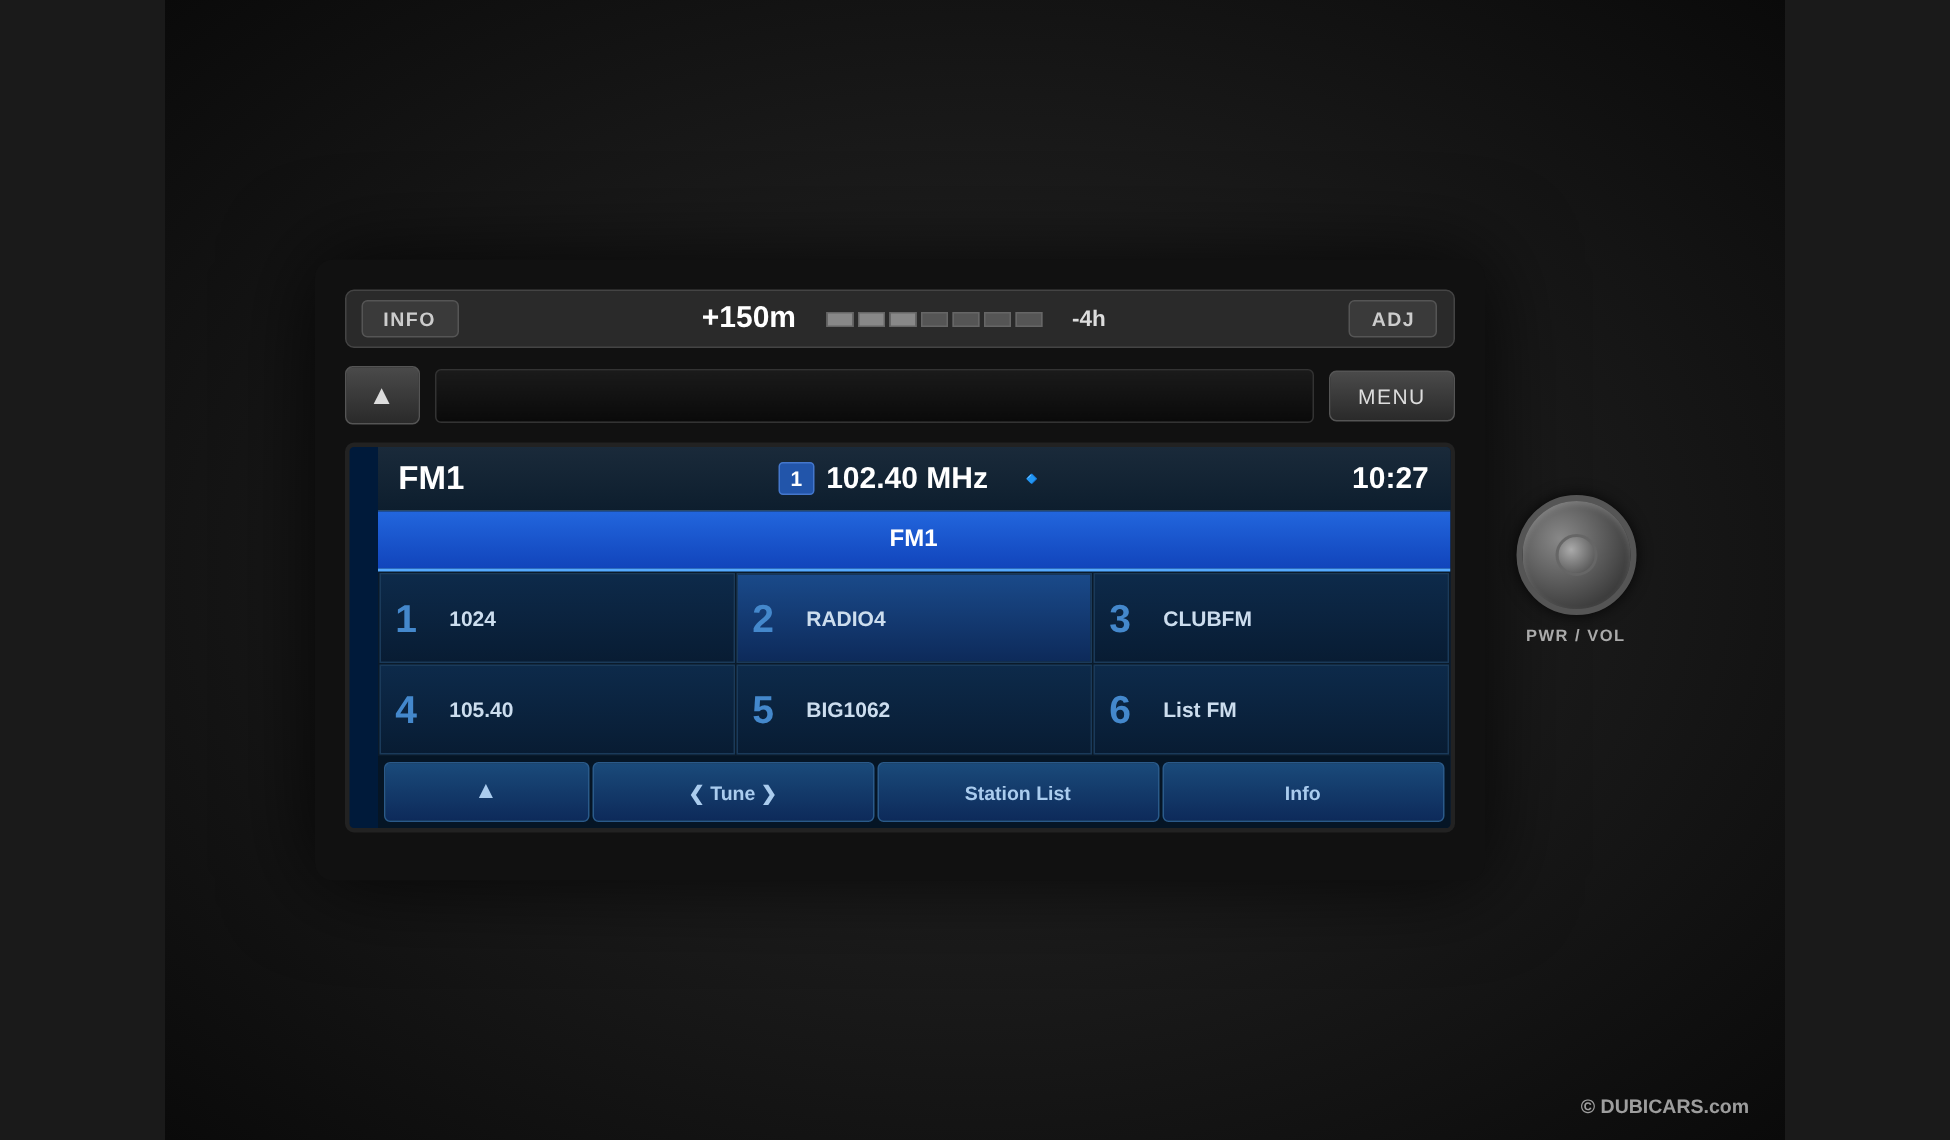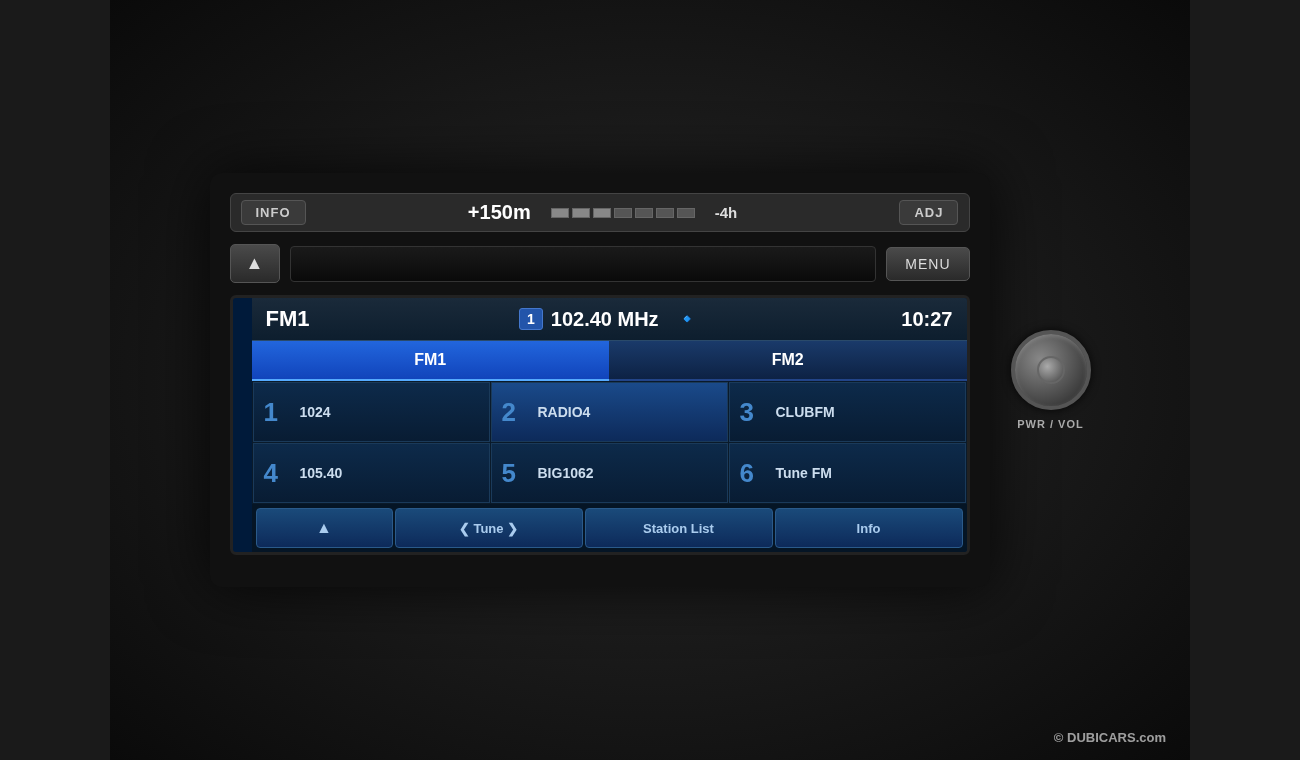--- a/index.html
+++ b/index.html
@@ -355,21 +355,20 @@
           <div class="freq-display">
             <span class="preset-badge">1</span>
             <span class="freq-text">102.40 MHz</span>
             <span class="bt-icon">🔹</span>
           </div>
           <span class="time-display">10:27</span>
         </div>
 
         <div class="band-tabs">
           <button class="band-tab active">FM1</button>
-          <button class="band-tab inactive">FM2</button>
         </div>
 
         <div class="presets-grid">
           <div class="preset-cell">
             <span class="preset-number">1</span>
             <span class="preset-name">1024</span>
           </div>
           <div class="preset-cell active">
             <span class="preset-number">2</span>
             <span class="preset-name">RADIO4</span>
@@ -381,21 +380,21 @@
           <div class="preset-cell">
             <span class="preset-number">4</span>
             <span class="preset-name">105.40</span>
           </div>
           <div class="preset-cell">
             <span class="preset-number">5</span>
             <span class="preset-name">BIG1062</span>
           </div>
           <div class="preset-cell">
             <span class="preset-number">6</span>
-            <span class="preset-name">Tune FM</span>
+            <span class="preset-name">List FM</span>
           </div>
         </div>
 
         <div class="bottom-controls">
           <button class="ctrl-btn up-arrow">▲</button>
           <button class="ctrl-btn">❮  Tune  ❯</button>
           <button class="ctrl-btn">Station List</button>
           <button class="ctrl-btn">Info</button>
         </div>
 

